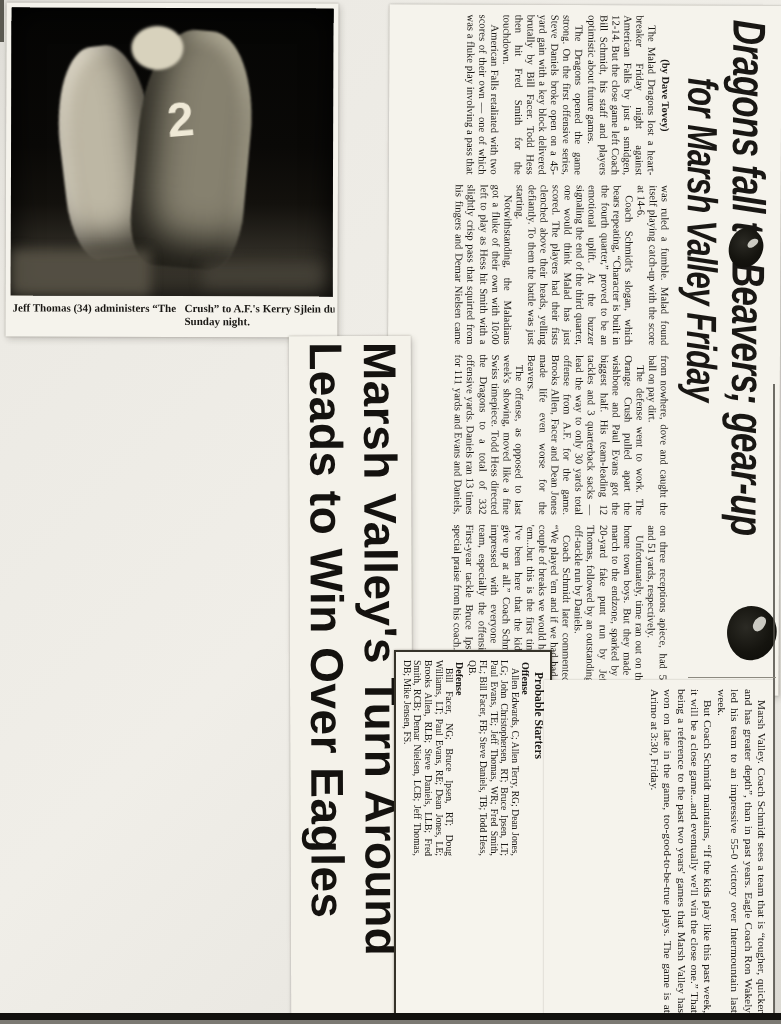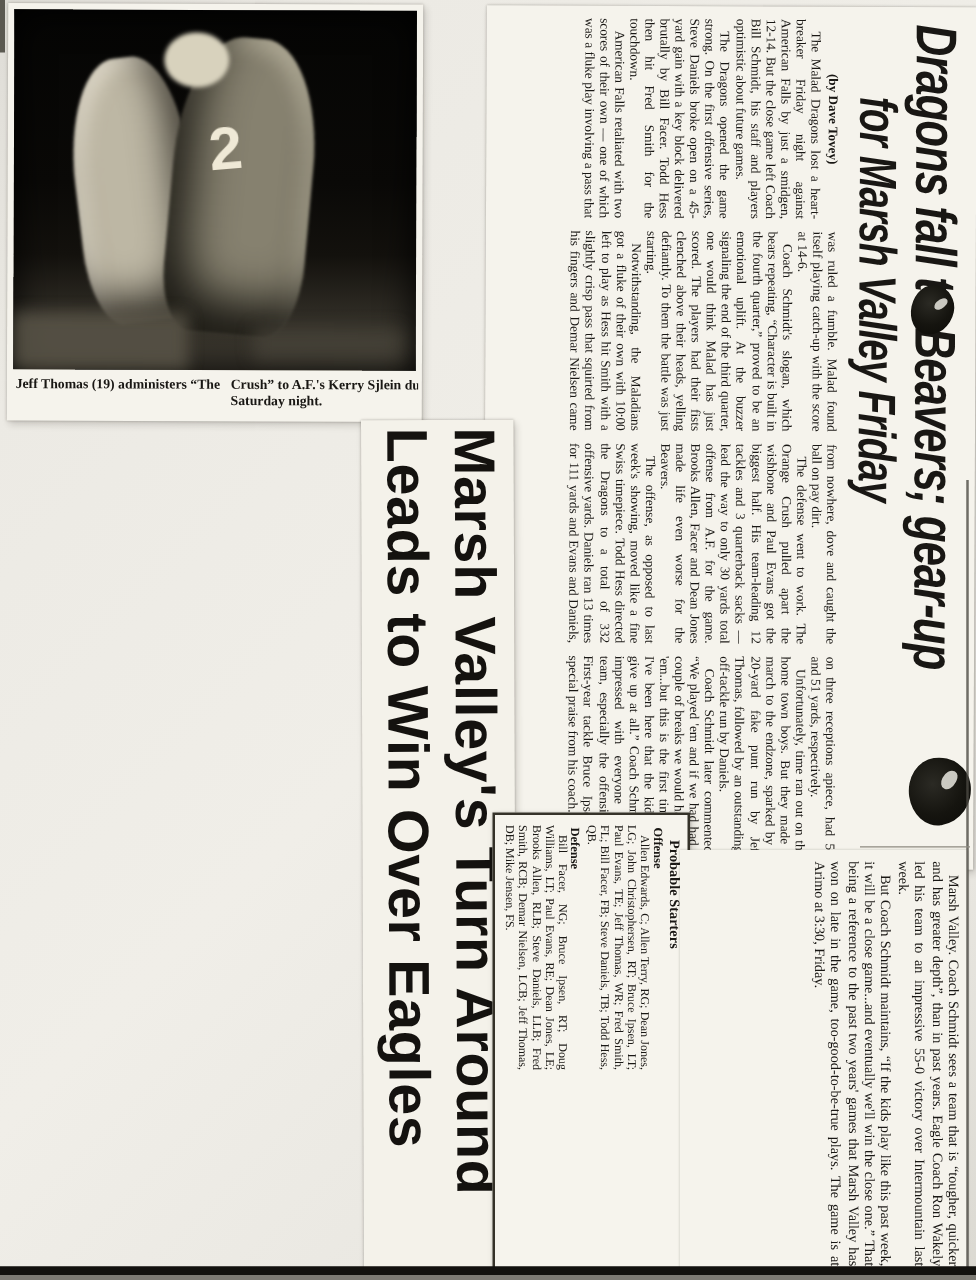--- a/index.html
+++ b/index.html
@@ -73,23 +73,23 @@
 <div class="piece" id="photo-clip">
   <div id="photo">
     <div class="player-a"></div>
     <div class="player-b"></div>
     <div class="player-helmet"></div>
     <span class="jersey-number">2</span>
     <div class="turf-streak"></div>
     <div class="turf-streak2"></div>
   </div>
   <div id="caption">
-    <span class="c1">Jeff Thomas (19) administers “The</span>
+    <span class="c1">Jeff Thomas (34) administers “The</span>
     <span class="c2">Crush” to A.F.'s Kerry Sjlein during action last</span>
-    <span class="c3">Saturday night.</span>
+    <span class="c3">Sunday night.</span>
   </div>
 </div>
 
 <div class="piece" id="top-article">
   <div class="rot-inner">
     <div class="ta-h1"><span>Dragons fall to Beavers; gear-up</span></div>
     <div class="ta-h2"><span>for Marsh Valley Friday</span></div>
     <div class="ta-body">
       <div class="ta-byline">(by Dave Tovey)</div>
       <p>The Malad Dragons lost a heart-breaker Friday night against American Falls by just a smidgen, 12-14. But the close game left Coach Bill Schmidt, his staff and players optimistic about future games.</p>

